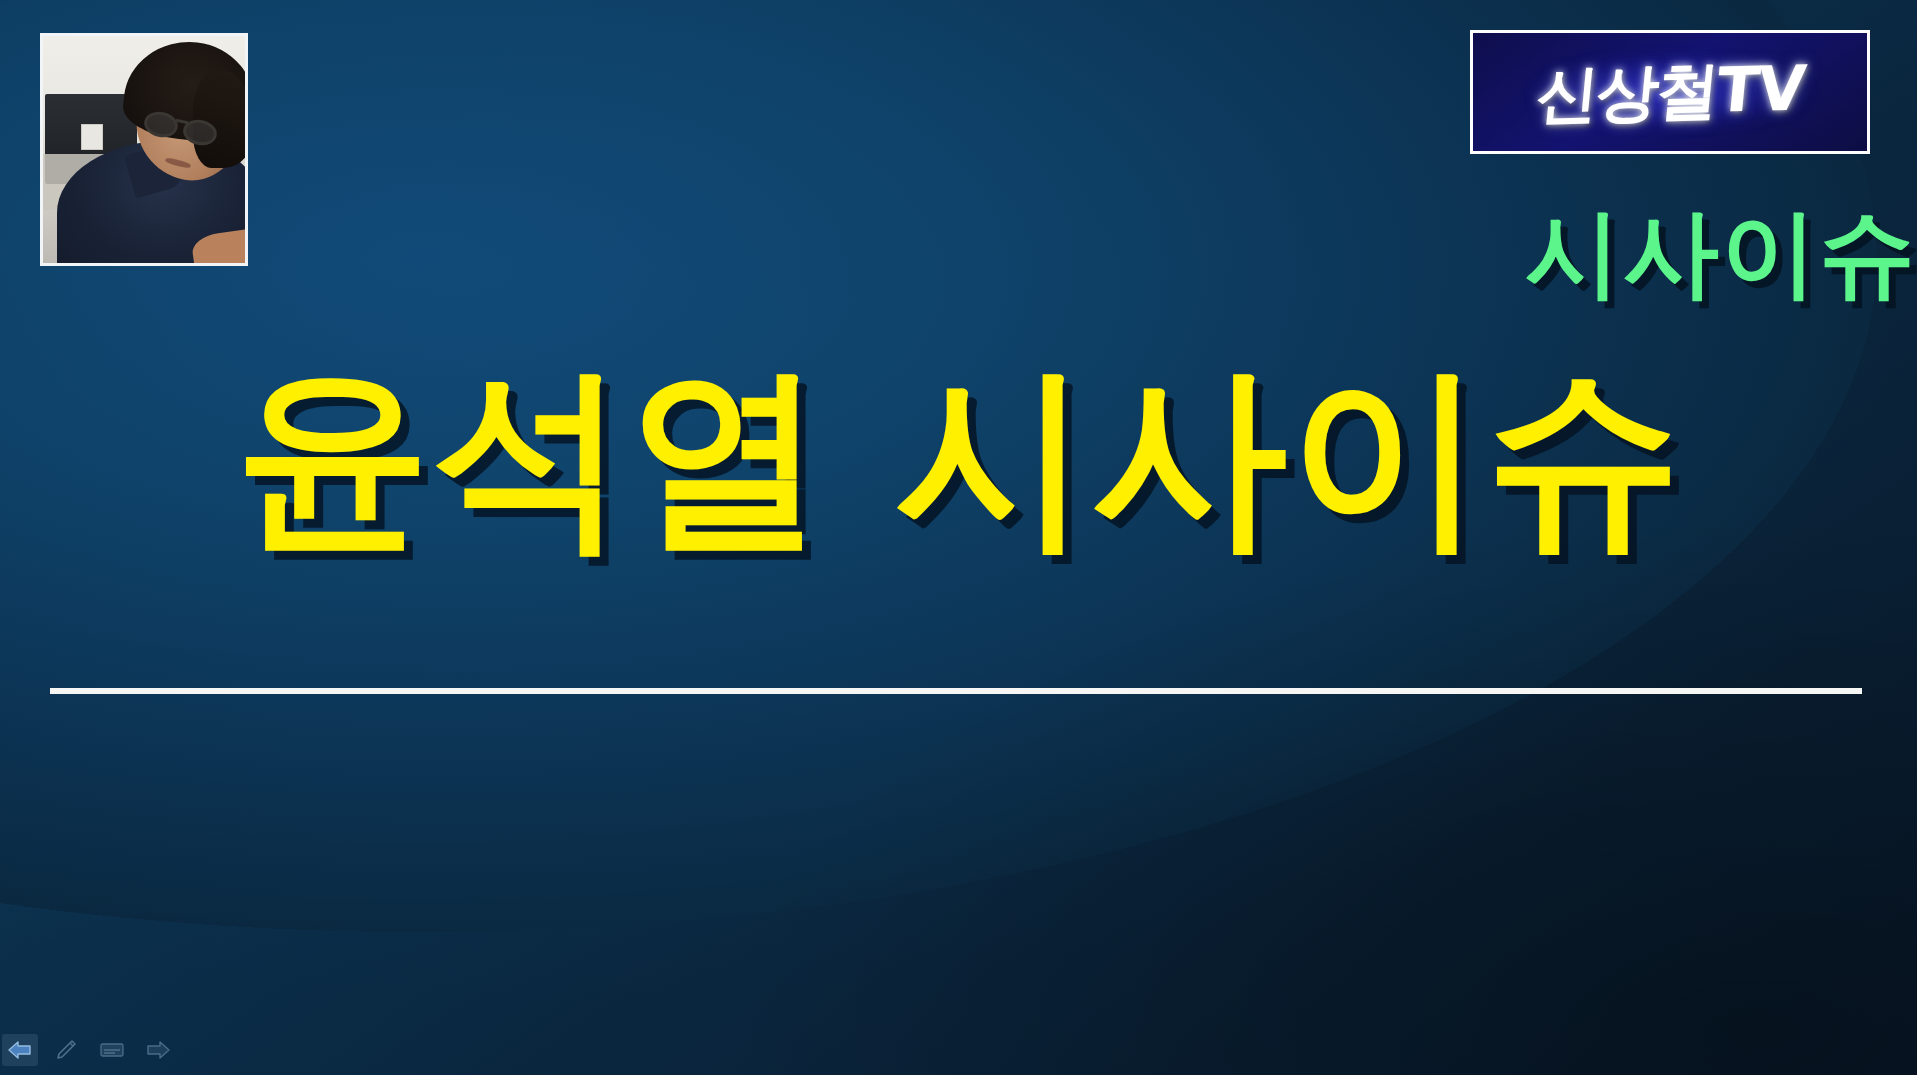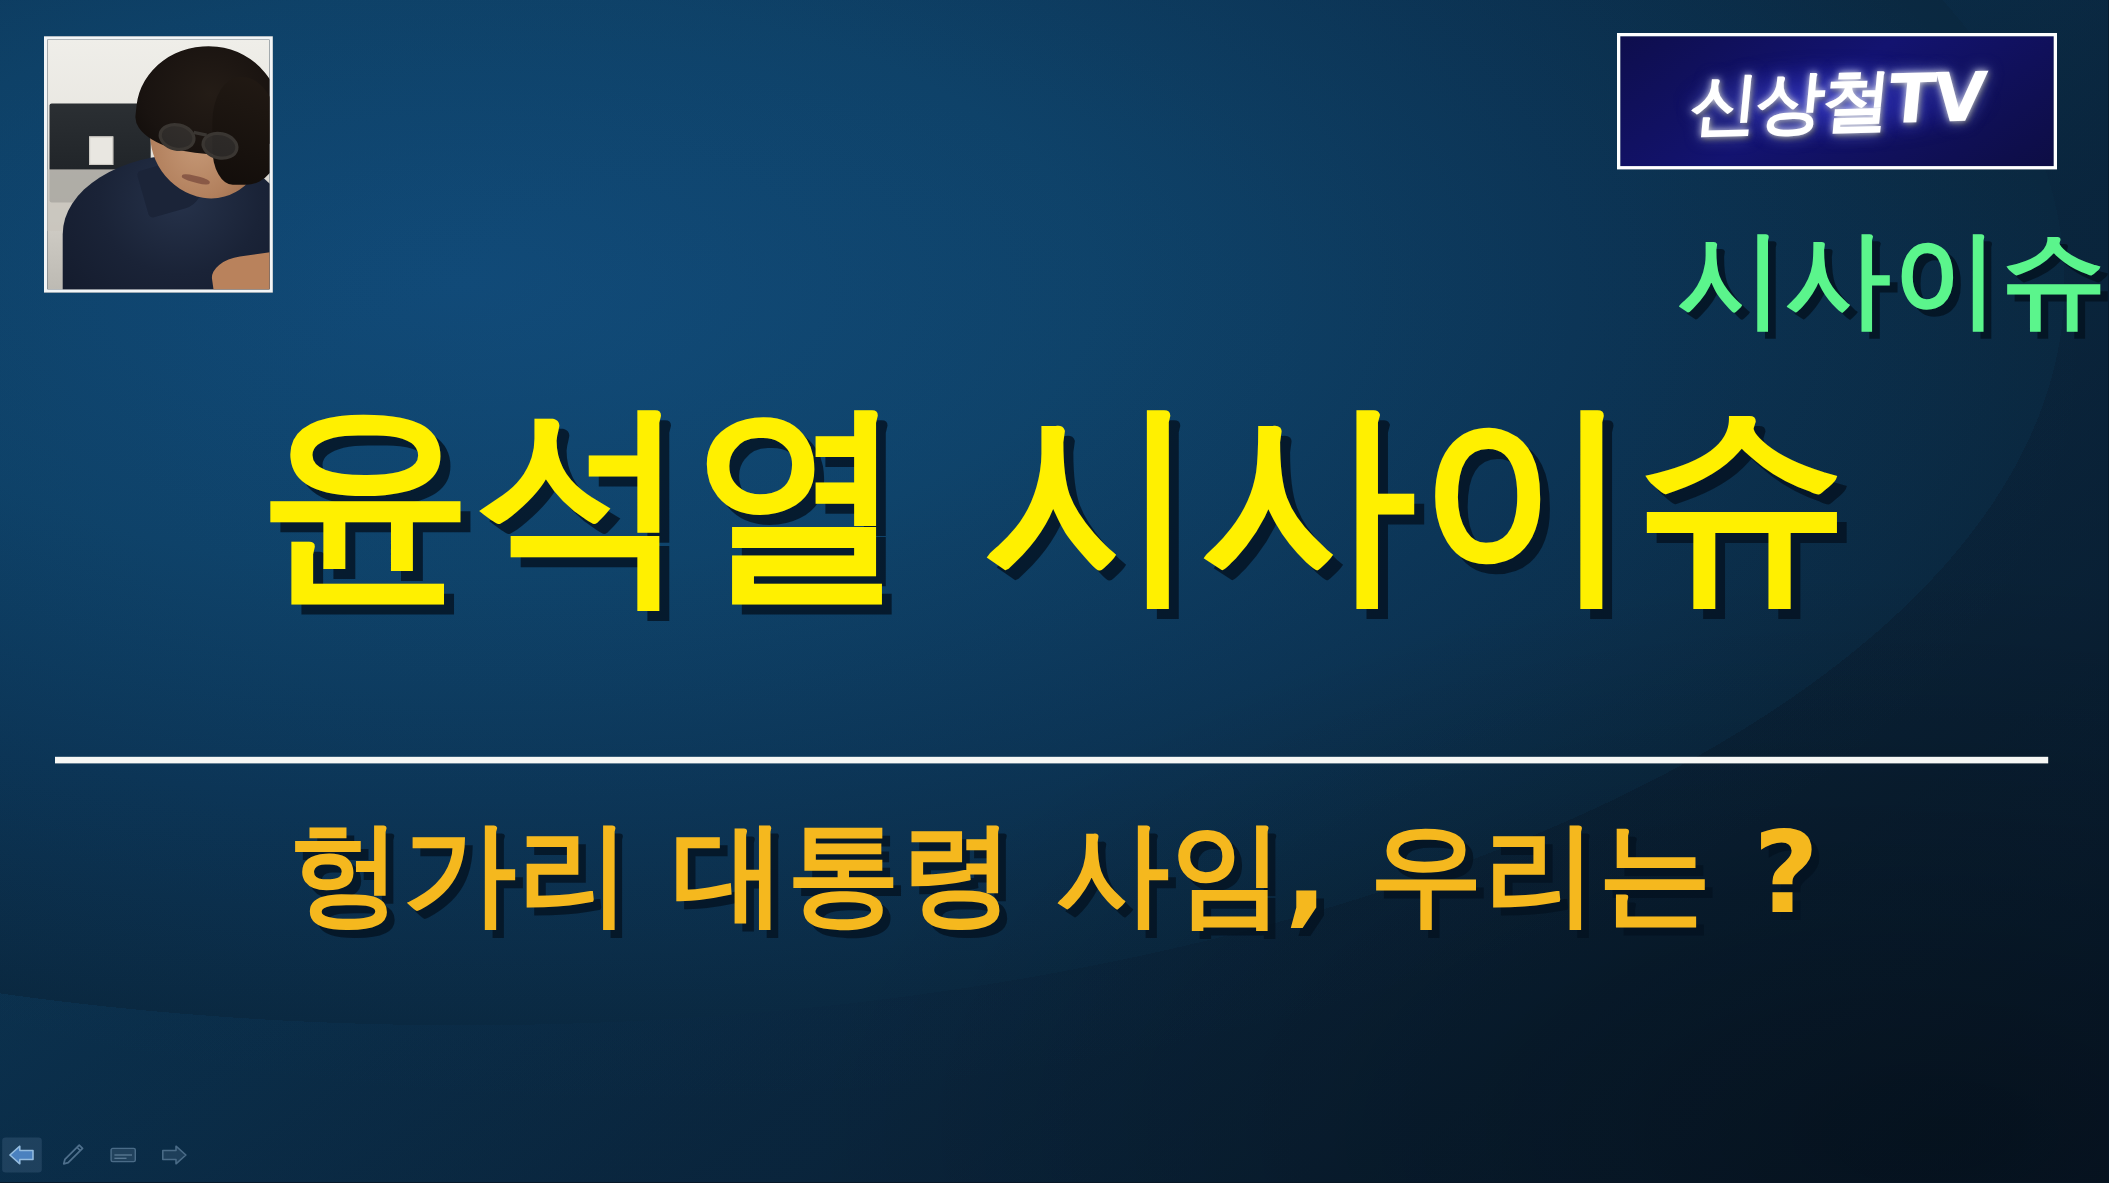--- a/index.html
+++ b/index.html
@@ -238,21 +238,20 @@
   </div>
 
   <div id="channel-logo">
     <div class="logo-glow"></div>
     <div class="logo-text">신상철TV</div>
   </div>
 
   <div id="eyebrow">시사이슈</div>
   <div id="main-title">윤석열 시사이슈</div>
   <div id="divider"></div>
-  <div id="subtitle">헝가리 대통령 사임, 우리는 ?</div>
 
   <div id="presentation-toolbar">
 
     <div class="tb-btn active">
       <span>
         <svg width="26" height="20" viewBox="0 0 26 20">
           <path d="M11 2 L2 10 L11 18 L11 14 L23 14 L23 6 L11 6 Z" fill="#4f86c6" stroke="#9cc4e8" stroke-width="1.4" stroke-linejoin="round"></path>
         </svg>
       </span>
     </div>

